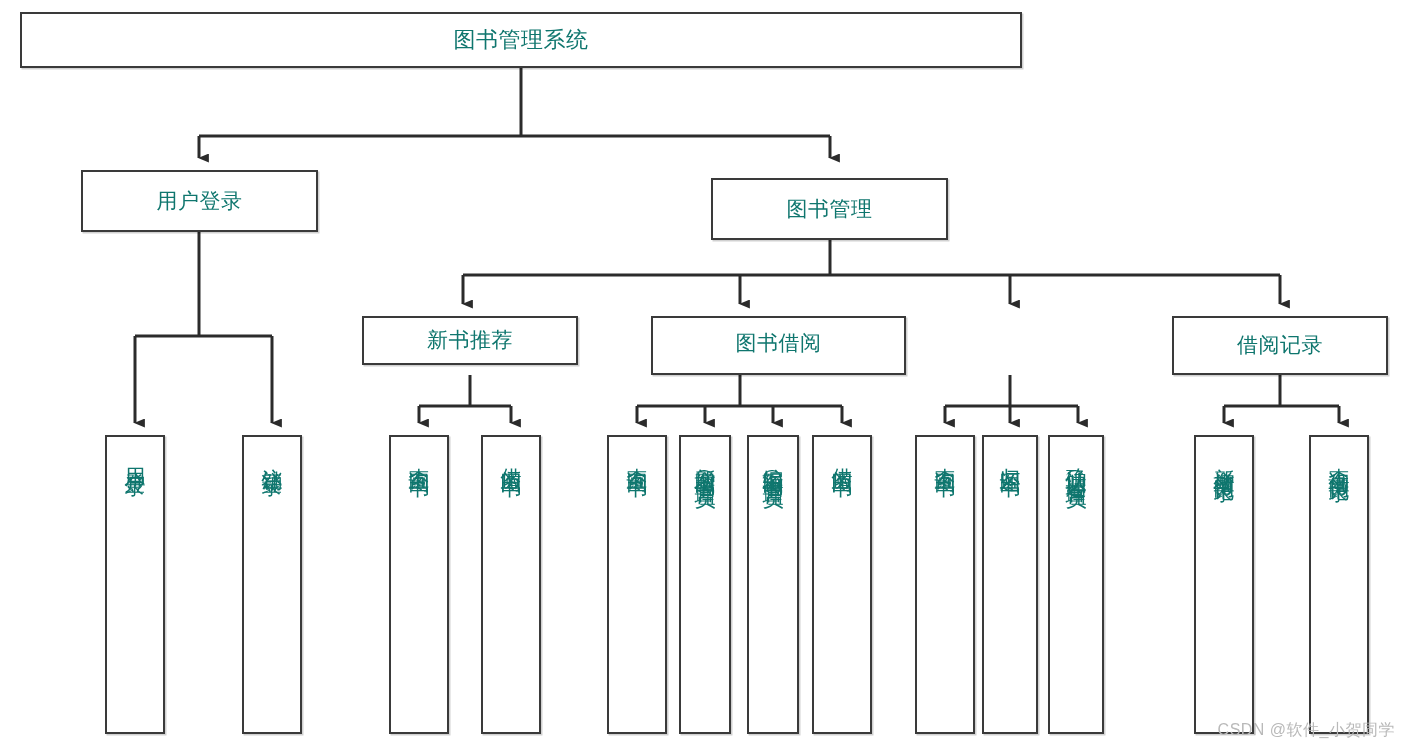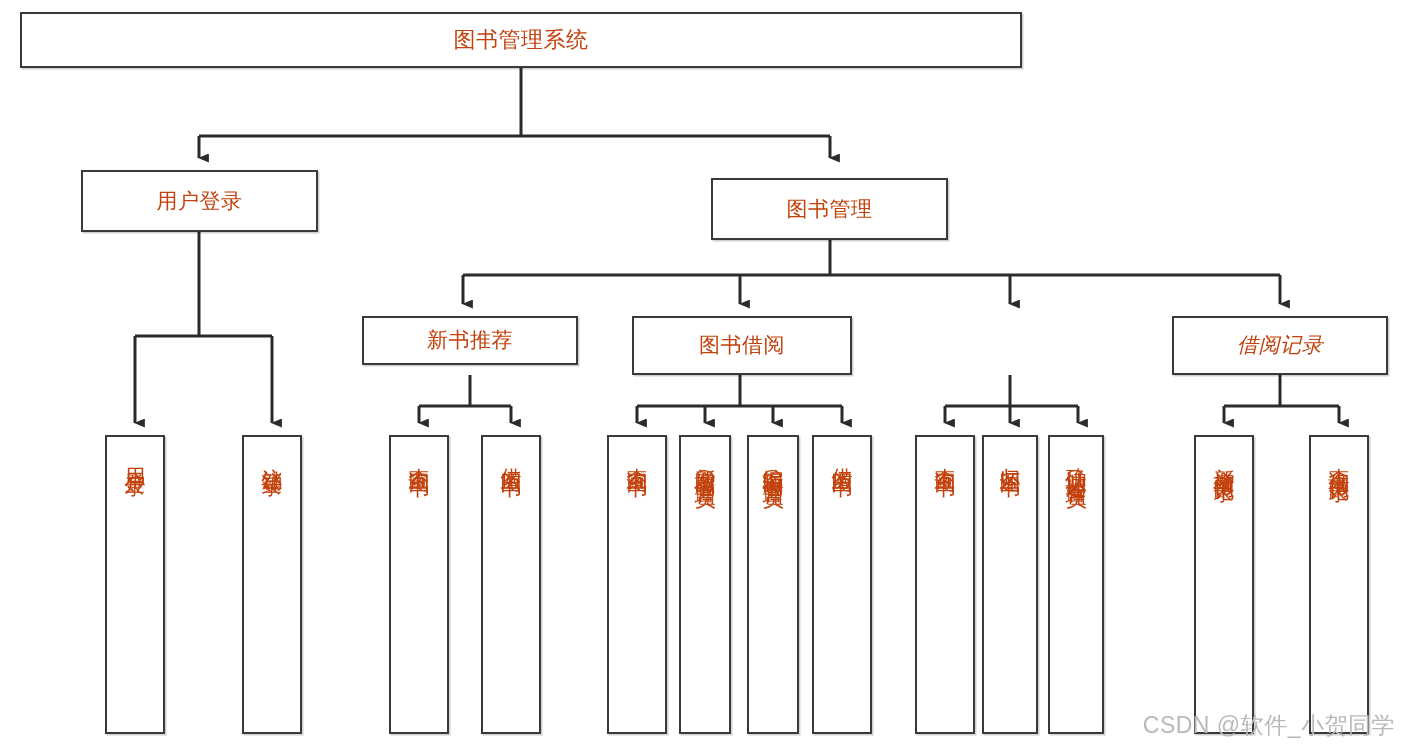--- a/index.html
+++ b/index.html
@@ -35,42 +35,42 @@
     display: flex;
     align-items: center;
     justify-content: center;
     box-shadow: 1.5px 1.5px 0 rgba(0,0,0,0.18);
     z-index: 2;
   }
   .node .label {
     font-size: 21px;
     line-height: 1.18;
     letter-spacing: 0.5px;
-    color: #c2410c;
+    color: #0f766e;
     text-align: left;
     white-space: nowrap;
   }
   .node.root .label { font-size: 22px; }
   .node.vert {
     align-items: flex-start;
     padding-top: 14px;
   }
   .node.vert .label {
     writing-mode: vertical-rl;
     text-orientation: upright;
     font-size: 21px;
     line-height: 1.05;
     letter-spacing: 3px;
     white-space: pre;
   }
   .watermark {
     position: absolute;
     right: 10px;
     bottom: 6px;
-    font-size: 23px;
+    font-size: 16px;
     color: #b9b9b9;
     letter-spacing: 0.5px;
     z-index: 3;
     white-space: nowrap;
   }
 </style>
 </head>
 <body>
 
 <div id="canvas">
@@ -132,24 +132,24 @@
   <div class="node" style="left:81px; top:170px; width:237px; height:62px;">
     <span class="label">用户登录</span>
   </div>
   <div class="node" style="left:711px; top:178px; width:237px; height:62px;">
     <span class="label">图书管理</span>
   </div>
 
   <div class="node" style="left:362px; top:316px; width:216px; height:49px;">
     <span class="label">新书推荐</span>
   </div>
-  <div class="node" style="left:632px; top:316px; width:220px; height:59px;">
+  <div class="node" style="left:651px; top:316px; width:255px; height:59px;font-family:Liberation Mono, monospace;">
     <span class="label">图书借阅</span>
   </div>
-  <div class="node" style="left:1172px; top:316px; width:216px; height:59px;font-style:italic;">
+  <div class="node" style="left:1172px; top:316px; width:216px; height:59px;">
     <span class="label">借阅记录</span>
   </div>
 
   <div class="node vert" style="left:105px; top:435px; width:60px; height:299px;">
     <span class="label">用户登录</span>
   </div>
   <div class="node vert" style="left:242px; top:435px; width:60px; height:299px;">
     <span class="label">注销登录</span>
   </div>
 

